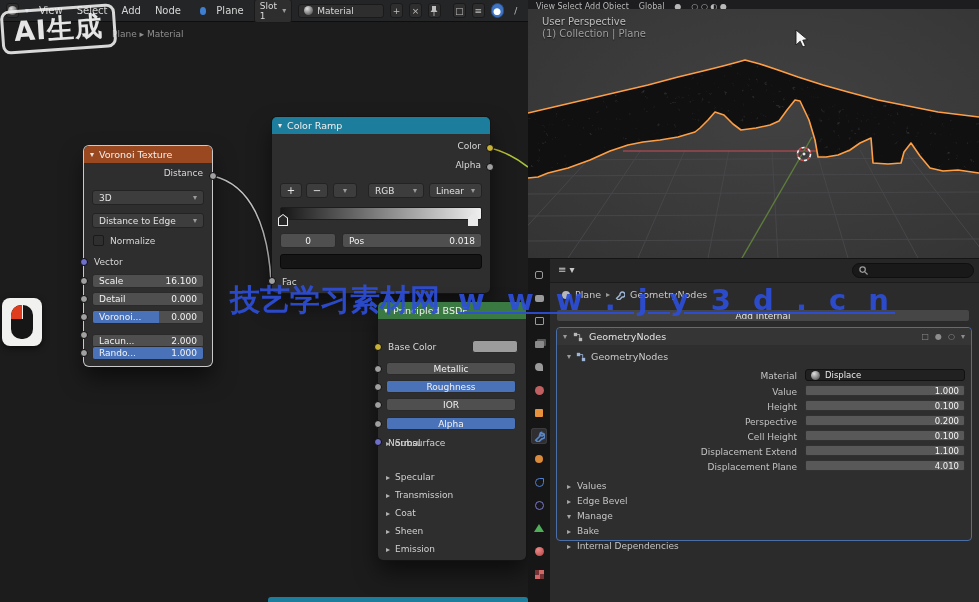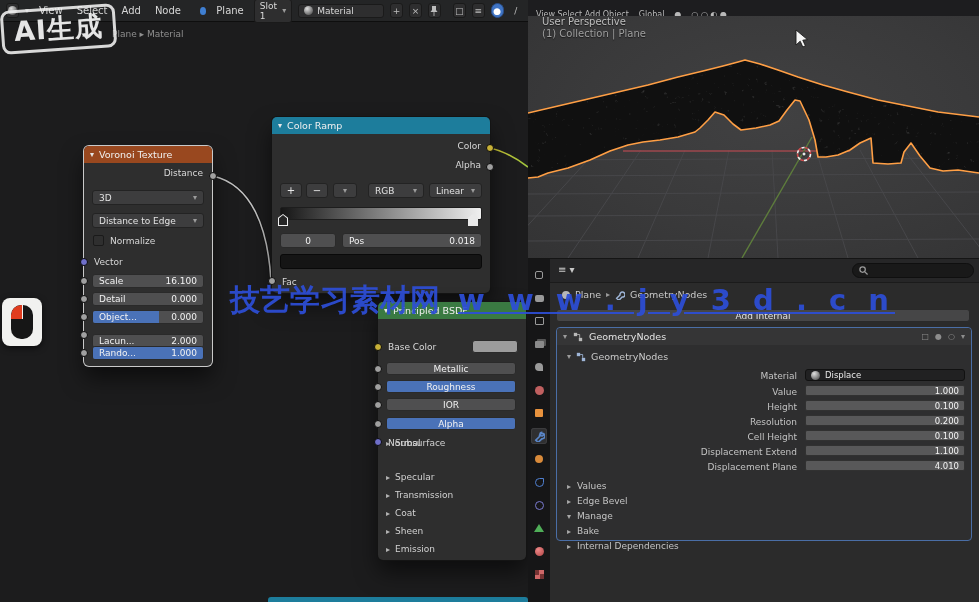--- a/index.html
+++ b/index.html
@@ -59,21 +59,21 @@
   #mouse-overlay { left:2px; top:298px; width:40px; height:48px; background:#f1f1ef; border-radius:8px;
     z-index:40; box-shadow:0 2px 6px rgba(0,0,0,.6); display:flex; align-items:center; justify-content:center; }
   .mouse-body { width:22px; height:34px; background:#161616; border-radius:10px; position:relative; overflow:hidden; }
   .mouse-lmb { position:absolute; left:0; top:0; width:11px; height:14px; background:#e03c1e; border-radius:10px 0 0 0; }
   .mouse-line { position:absolute; left:11px; top:0; width:1px; height:14px; background:#f1f1ef; }
 
   
   #viewport { left:528px; top:0; width:451px; height:258px;
     background:radial-gradient(ellipse at 55% 45%, #414142 0%, #3a3a3b 55%, #333334 100%); overflow:hidden; }
   .vp-header { left:0; top:0; width:451px; height:9px; background:#1d1d1f; overflow:hidden; z-index:6;
-    display:flex; align-items:flex-start; gap:10px; padding:8px 8px; }
+    display:flex; align-items:flex-start; gap:10px; padding:0 8px; }
   .vp-header span { font-size:8px; color:#b9b9b9; line-height:13px; }
   .vp-text { color:#bdbdbd; font-size:10px; z-index:6; text-shadow:0 1px 1px rgba(0,0,0,.6); }
 
   
   #properties { left:528px; top:258px; width:451px; height:344px; background:#2b2b2b; border-top:1px solid #151515; }
   #tab-strip { position:absolute; left:0; top:0; width:22px; height:344px; background:#161617; }
   .tab { position:absolute; left:3px; width:16px; height:16px; border-radius:3px;
     display:flex; align-items:center; justify-content:center; }
   .tab.active { background:#2f2f31; box-shadow:inset 0 0 0 1px #3c3c3e; }
   .tic { display:block; }
@@ -183,21 +183,21 @@
       <div class="slider" style="left:8px;top:128px;width:112px;height:14px">
         <span>Scale</span>
           <span>16.100</span>
       </div>
       <div class="slider" style="left:8px;top:146px;width:112px;height:14px">
         <span>Detail</span>
           <span>0.000</span>
       </div>
       <div class="slider" style="left:8px;top:164px;width:112px;height:14px">
         <div class="fill" style="width:60%"></div>
-        <span>Object...</span>
+        <span>Voronoi...</span>
           <span>0.000</span>
       </div>
       <div class="slider" style="left:8px;top:188px;width:112px;height:14px">
         <span>Lacun...</span>
           <span>2.000</span>
       </div>
       <div class="slider" style="left:8px;top:200px;width:112px;height:14px">
         <div class="fill" style="width:100%"></div>
         <span>Rando...</span>
           <span>1.000</span>
@@ -486,21 +486,21 @@
       <div class="prop-label" style="left:40px;top:59px">Value</div>
       <div class="prop-field" style="top:57px">
         <span>1.000</span>
         </div>
 
       <div class="prop-label" style="left:40px;top:74px">Height</div>
       <div class="prop-field" style="top:72px">
         <span>0.100</span>
         </div>
 
-      <div class="prop-label" style="left:40px;top:89px">Resolution</div>
+      <div class="prop-label" style="left:40px;top:89px">Perspective</div>
       <div class="prop-field" style="top:87px">
         <span>0.200</span>
         </div>
 
       <div class="prop-label" style="left:40px;top:104px">Cell Height</div>
       <div class="prop-field" style="top:102px">
         <span>0.100</span>
         </div>
 
       <div class="prop-label" style="left:40px;top:119px">Displacement Extend</div>

